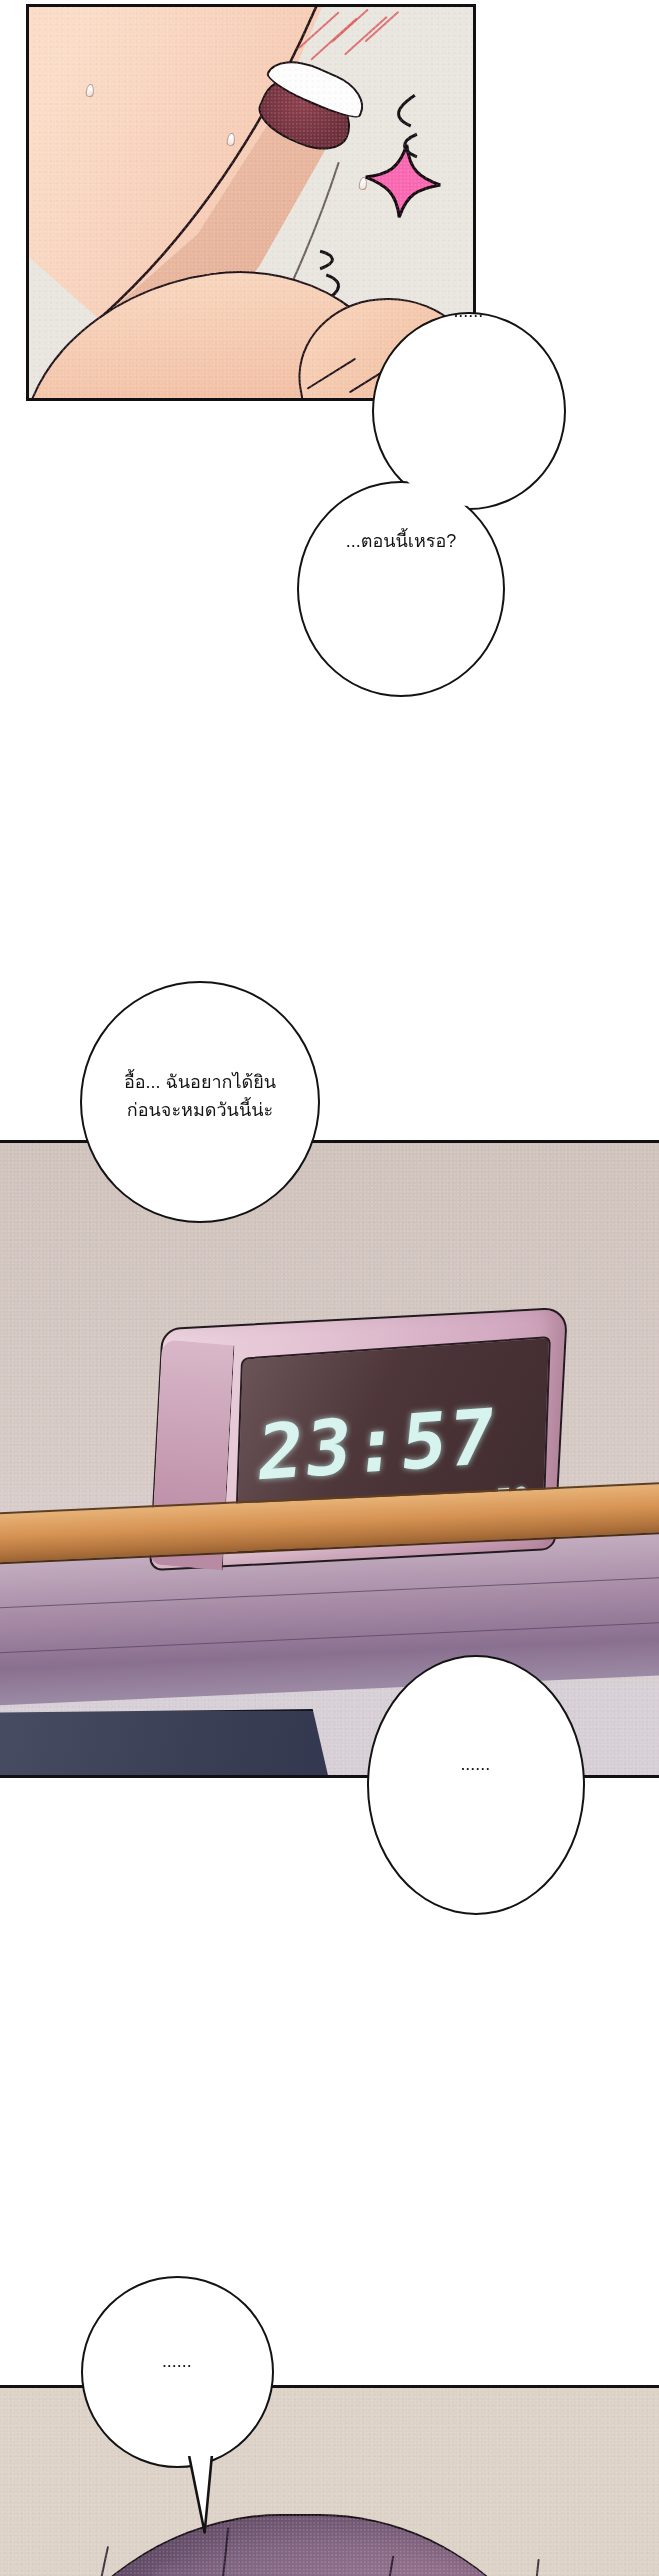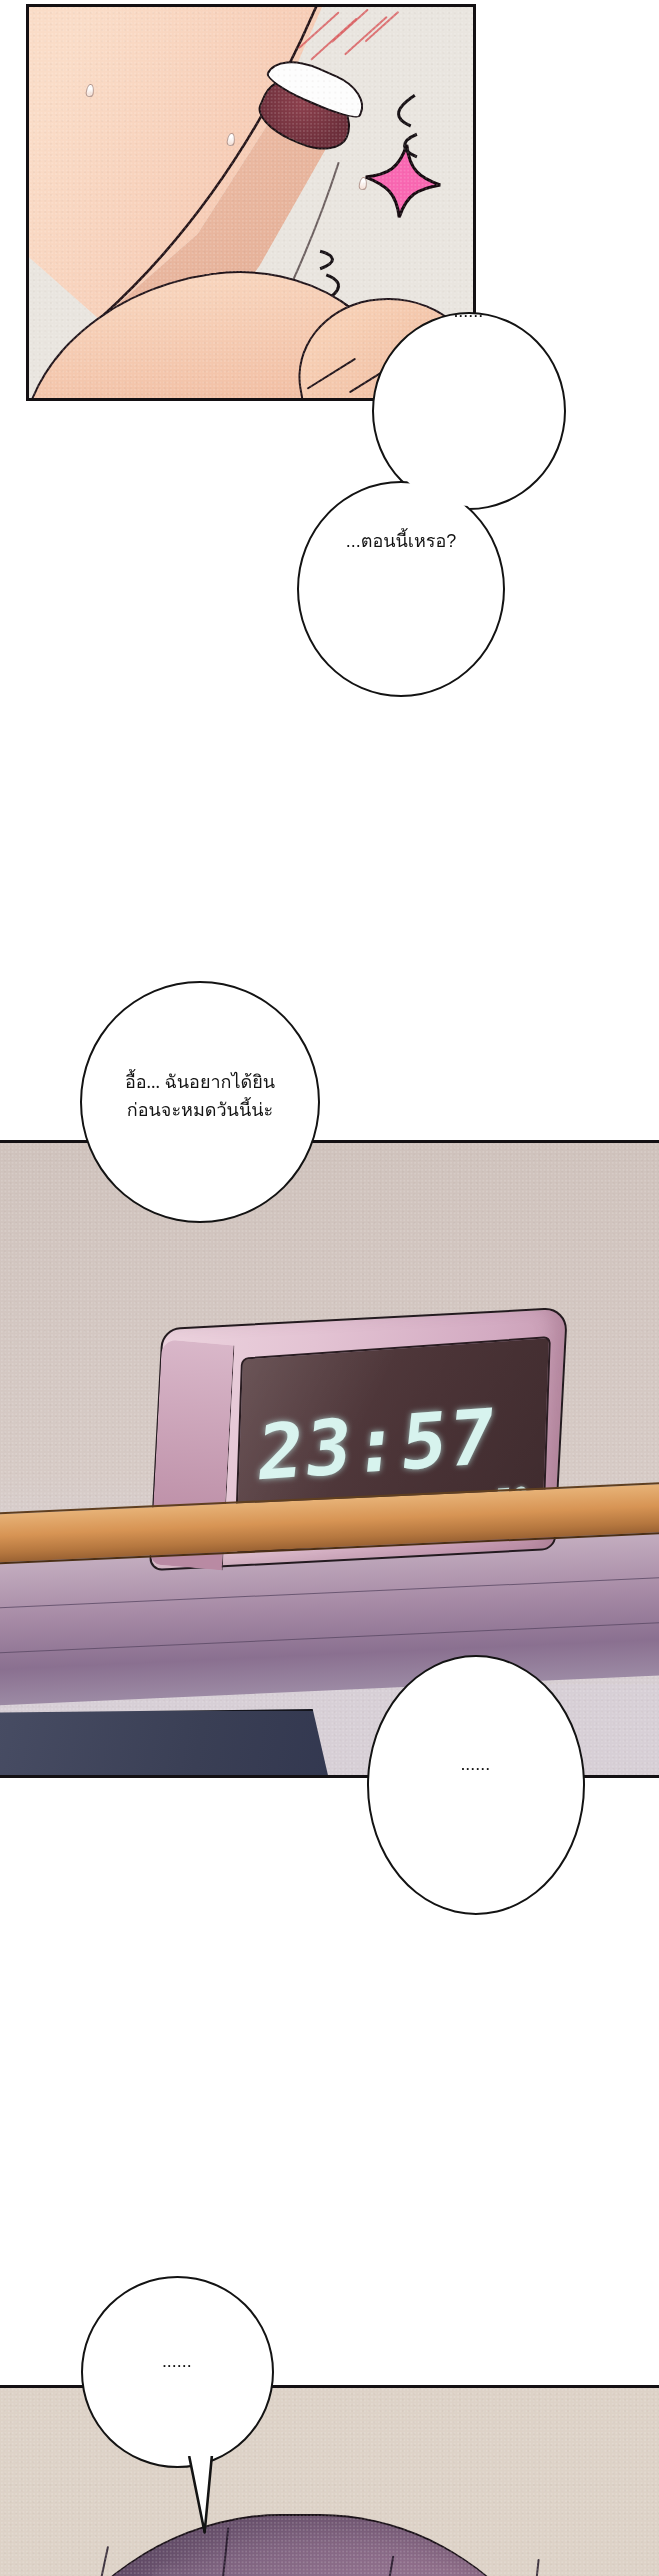--- a/index.html
+++ b/index.html
@@ -235,21 +235,21 @@
 
   </div>
 
   <div class="bubble" style="left:372px; top:312px; width:194px; height:198px;"></div>
   <div class="bubble" style="left:297px; top:481px; width:208px; height:216px;"></div>
   <div class="bubble-fill" style="left:377px; top:316px; width:185px; height:190px;"></div>
   <div class="bubble-fill" style="left:301px; top:485px; width:200px; height:208px;"></div>
   <div class="bubble-text dots" style="left:372px; top:312px; width:194px; height:198px; transform:translateY(-7.7px);">......</div>
   <div class="bubble-text" style="left:297px; top:481px; width:208px; height:216px; transform:translateY(8.2px);margin-top:39px;">...ตอนนี้เหรอ?</div>
 
-  <div class="bubble" style="left:80px; top:981px; width:240px; height:242px;font-family:Liberation Serif, serif;">
+  <div class="bubble" style="left:80px; top:981px; width:240px; height:242px;">
     <div class="bubble-text" style="transform:translateY(-50%); top:48%;">
       <div>อื้อ... ฉันอยากได้ยิน</div>
       <div>ก่อนจะหมดวันนี้น่ะ</div>
     </div>
   </div>
 
   <div class="bubble" style="left:367px; top:1655px; width:218px; height:260px;">
     <div class="bubble-text dots" style="transform:translateY(-50%); top:43%;">......</div>
   </div>
 

